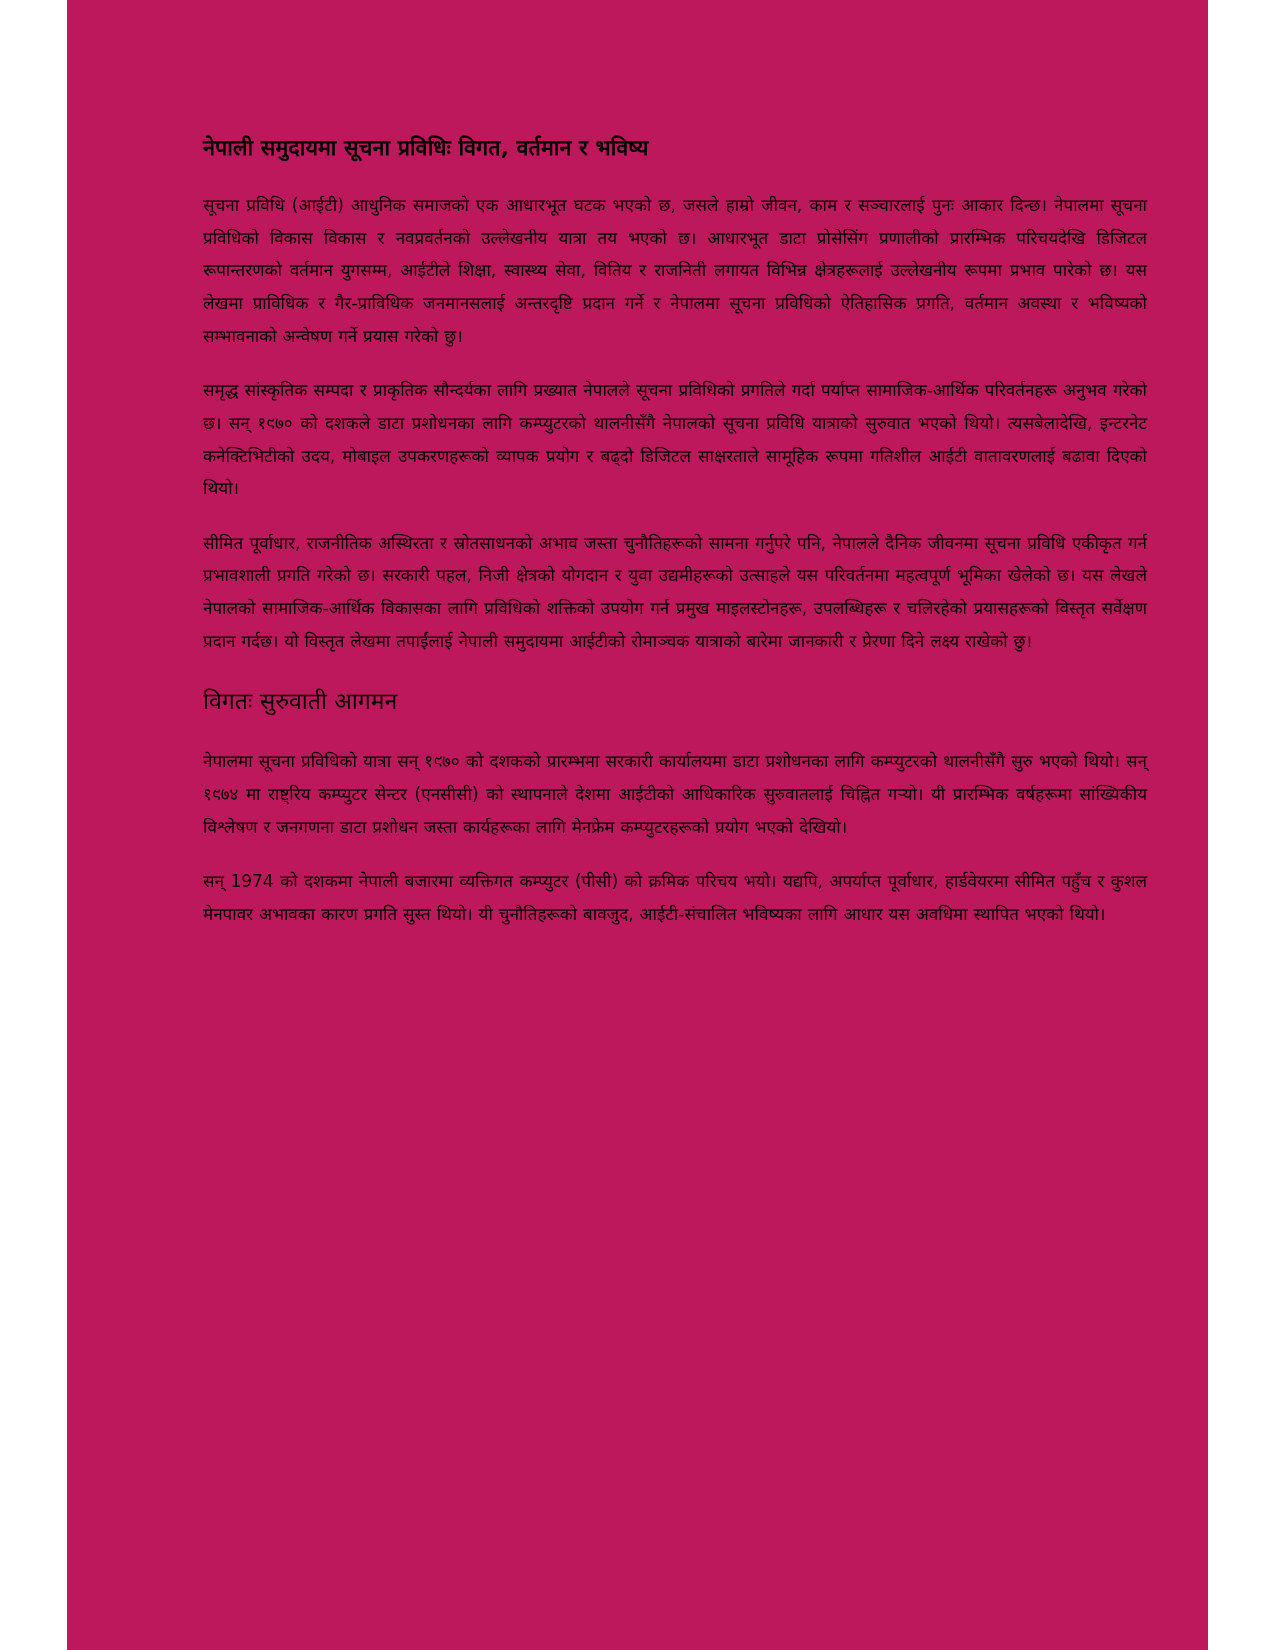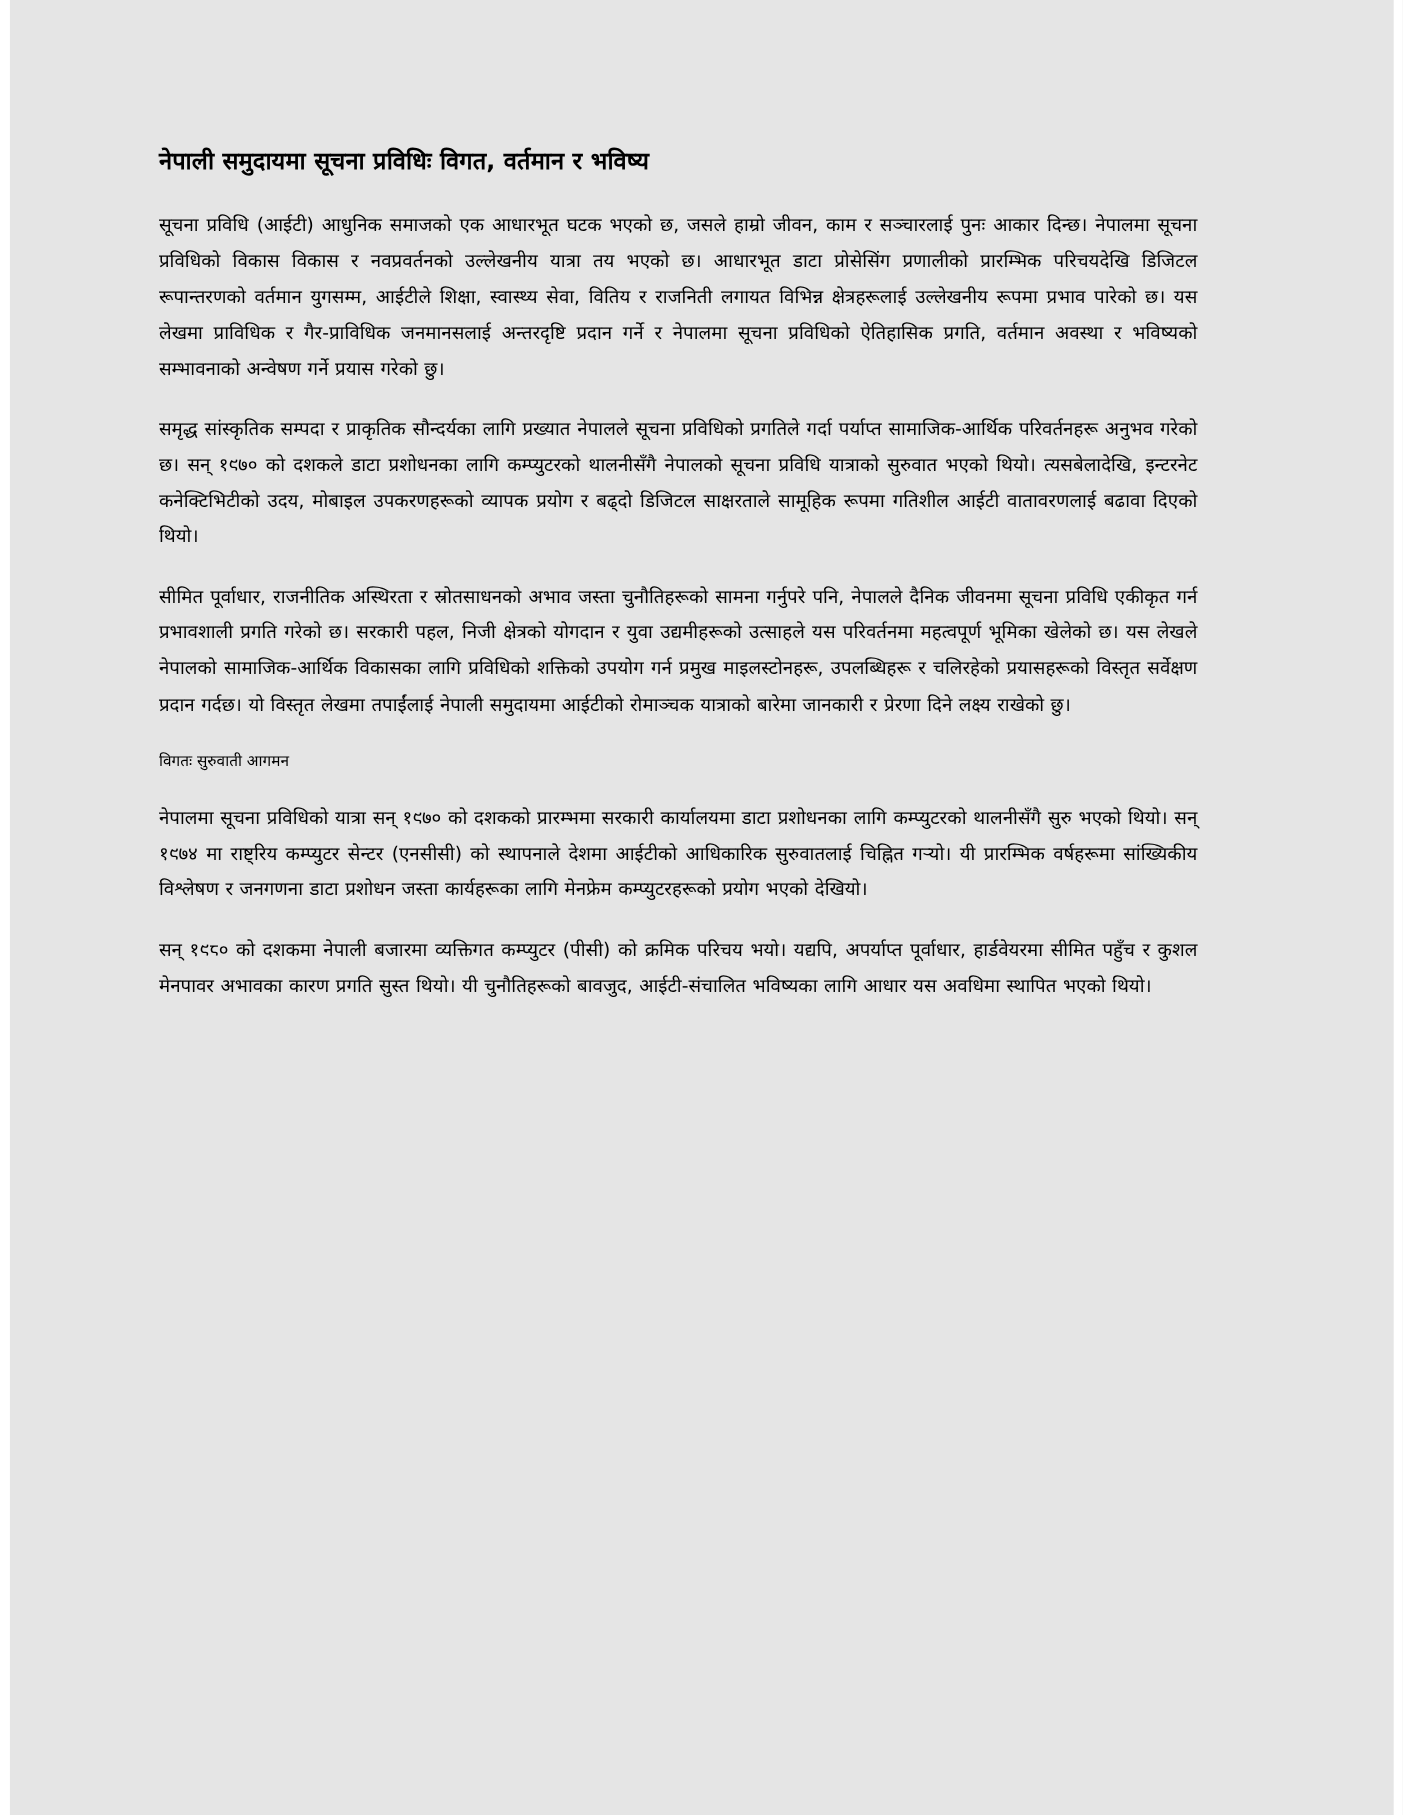--- a/index.html
+++ b/index.html
@@ -8,24 +8,24 @@
     padding: 0;
     background: #ffffff;
   }
   body {
     font-family: "Liberation Serif", "DejaVu Serif", serif;
     color: #000000;
     -webkit-font-smoothing: antialiased;
   }
   .page {
     position: relative;
-    width: 1258px;
+    width: 1141px;
     height: 1650px;
     margin: 0 auto;
-    background: #e5e5e5;
+    background: #be185d;
     box-sizing: border-box;
     overflow: hidden;
   }
   .content {
     position: absolute;
     left: 136px;
     top: 132px;
     width: 944px;
   }
   .doc-title {
@@ -48,21 +48,21 @@
     margin: 0 0 22px 0;
     color: #000000;
     word-spacing: 0.5px;
   }
   .para:last-child {
     margin-bottom: 0;
   }
   .subheading {
     font-family: "DejaVu Sans", "Liberation Sans", sans-serif;
     font-weight: 400;
-    font-size: 14px;
+    font-size: 23px;
     line-height: 1.92;
     text-align: left;
     margin: 0 0 22px 0;
     color: #000000;
   }
   
   .para { text-align-last: left; }
 </style>
 </head>
 <body>
@@ -75,16 +75,16 @@
     <p class="para">सूचना प्रविधि (आईटी) आधुनिक समाजको एक आधारभूत घटक भएको छ, जसले हाम्रो जीवन, काम र सञ्चारलाई पुनः आकार दिन्छ। नेपालमा सूचना प्रविधिको विकास विकास र नवप्रवर्तनको उल्लेखनीय यात्रा तय भएको छ। आधारभूत डाटा प्रोसेसिंग प्रणालीको प्रारम्भिक परिचयदेखि डिजिटल रूपान्तरणको वर्तमान युगसम्म, आईटीले शिक्षा, स्वास्थ्य सेवा, वितिय र राजनिती लगायत विभिन्न क्षेत्रहरूलाई उल्लेखनीय रूपमा प्रभाव पारेको छ। यस लेखमा प्राविधिक र गैर-प्राविधिक जनमानसलाई अन्तरदृष्टि प्रदान गर्ने र नेपालमा सूचना प्रविधिको ऐतिहासिक प्रगति, वर्तमान अवस्था र भविष्यको सम्भावनाको अन्वेषण गर्ने प्रयास गरेको छु।</p>
 
     <p class="para">समृद्ध सांस्कृतिक सम्पदा र प्राकृतिक सौन्दर्यका लागि प्रख्यात नेपालले सूचना प्रविधिको प्रगतिले गर्दा पर्याप्त सामाजिक-आर्थिक परिवर्तनहरू अनुभव गरेको छ। सन् १९७० को दशकले डाटा प्रशोधनका लागि कम्प्युटरको थालनीसँगै नेपालको सूचना प्रविधि यात्राको सुरुवात भएको थियो। त्यसबेलादेखि, इन्टरनेट कनेक्टिभिटीको उदय, मोबाइल उपकरणहरूको व्यापक प्रयोग र बढ्दो डिजिटल साक्षरताले सामूहिक रूपमा गतिशील आईटी वातावरणलाई बढावा दिएको थियो।</p>
 
     <p class="para">सीमित पूर्वाधार, राजनीतिक अस्थिरता र स्रोतसाधनको अभाव जस्ता चुनौतिहरूको सामना गर्नुपरे पनि, नेपालले दैनिक जीवनमा सूचना प्रविधि एकीकृत गर्न प्रभावशाली प्रगति गरेको छ। सरकारी पहल, निजी क्षेत्रको योगदान र युवा उद्यमीहरूको उत्साहले यस परिवर्तनमा महत्वपूर्ण भूमिका खेलेको छ। यस लेखले नेपालको सामाजिक-आर्थिक विकासका लागि प्रविधिको शक्तिको उपयोग गर्न प्रमुख माइलस्टोनहरू, उपलब्धिहरू र चलिरहेको प्रयासहरूको विस्तृत सर्वेक्षण प्रदान गर्दछ। यो विस्तृत लेखमा तपाईंलाई नेपाली समुदायमा आईटीको रोमाञ्चक यात्राको बारेमा जानकारी र प्रेरणा दिने लक्ष्य राखेको छु।</p>
 
     <p class="subheading">विगतः सुरुवाती आगमन</p>
 
     <p class="para">नेपालमा सूचना प्रविधिको यात्रा सन् १९७० को दशकको प्रारम्भमा सरकारी कार्यालयमा डाटा प्रशोधनका लागि कम्प्युटरको थालनीसँगै सुरु भएको थियो। सन् १९७४ मा राष्ट्रिय कम्प्युटर सेन्टर (एनसीसी) को स्थापनाले देशमा आईटीको आधिकारिक सुरुवातलाई चिह्नित गर्‍यो। यी प्रारम्भिक वर्षहरूमा सांख्यिकीय विश्लेषण र जनगणना डाटा प्रशोधन जस्ता कार्यहरूका लागि मेनफ्रेम कम्प्युटरहरूको प्रयोग भएको देखियो।</p>
 
-    <p class="para">सन् १९८० को दशकमा नेपाली बजारमा व्यक्तिगत कम्प्युटर (पीसी) को क्रमिक परिचय भयो। यद्यपि, अपर्याप्त पूर्वाधार, हार्डवेयरमा सीमित पहुँच र कुशल मेनपावर अभावका कारण प्रगति सुस्त थियो। यी चुनौतिहरूको बावजुद, आईटी-संचालित भविष्यका लागि आधार यस अवधिमा स्थापित भएको थियो।</p>
+    <p class="para">सन् 1974 को दशकमा नेपाली बजारमा व्यक्तिगत कम्प्युटर (पीसी) को क्रमिक परिचय भयो। यद्यपि, अपर्याप्त पूर्वाधार, हार्डवेयरमा सीमित पहुँच र कुशल मेनपावर अभावका कारण प्रगति सुस्त थियो। यी चुनौतिहरूको बावजुद, आईटी-संचालित भविष्यका लागि आधार यस अवधिमा स्थापित भएको थियो।</p>
 
   </div>
 </div>
 
 </body></html>

